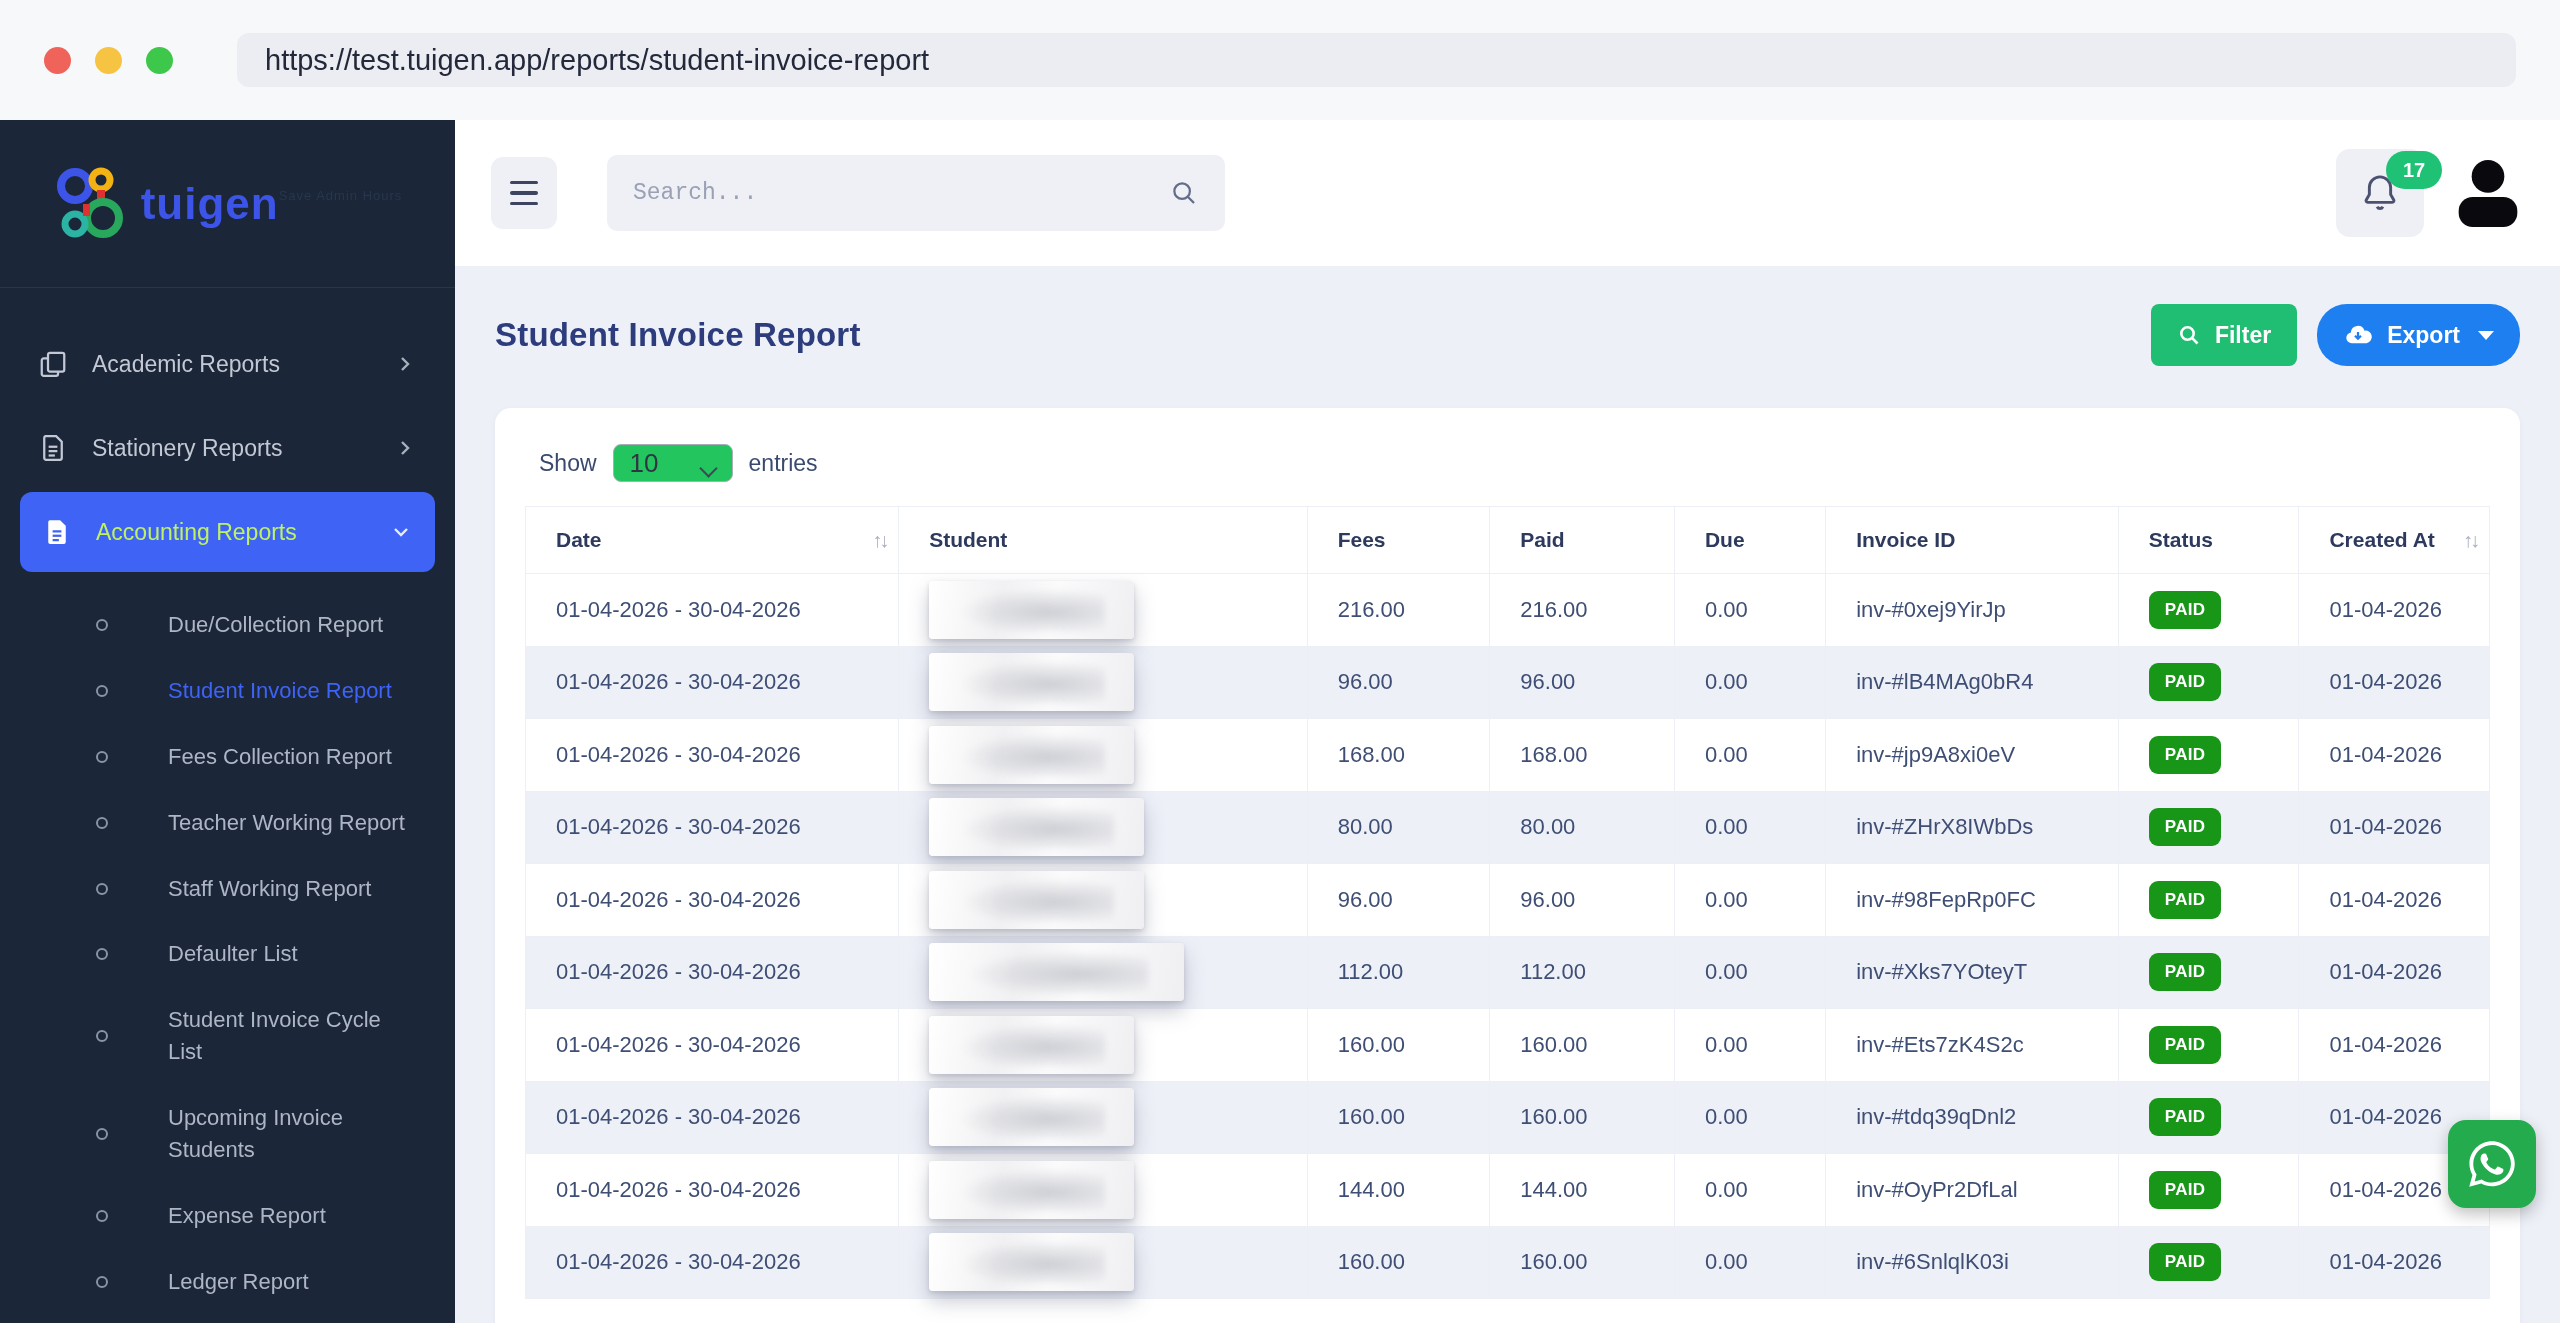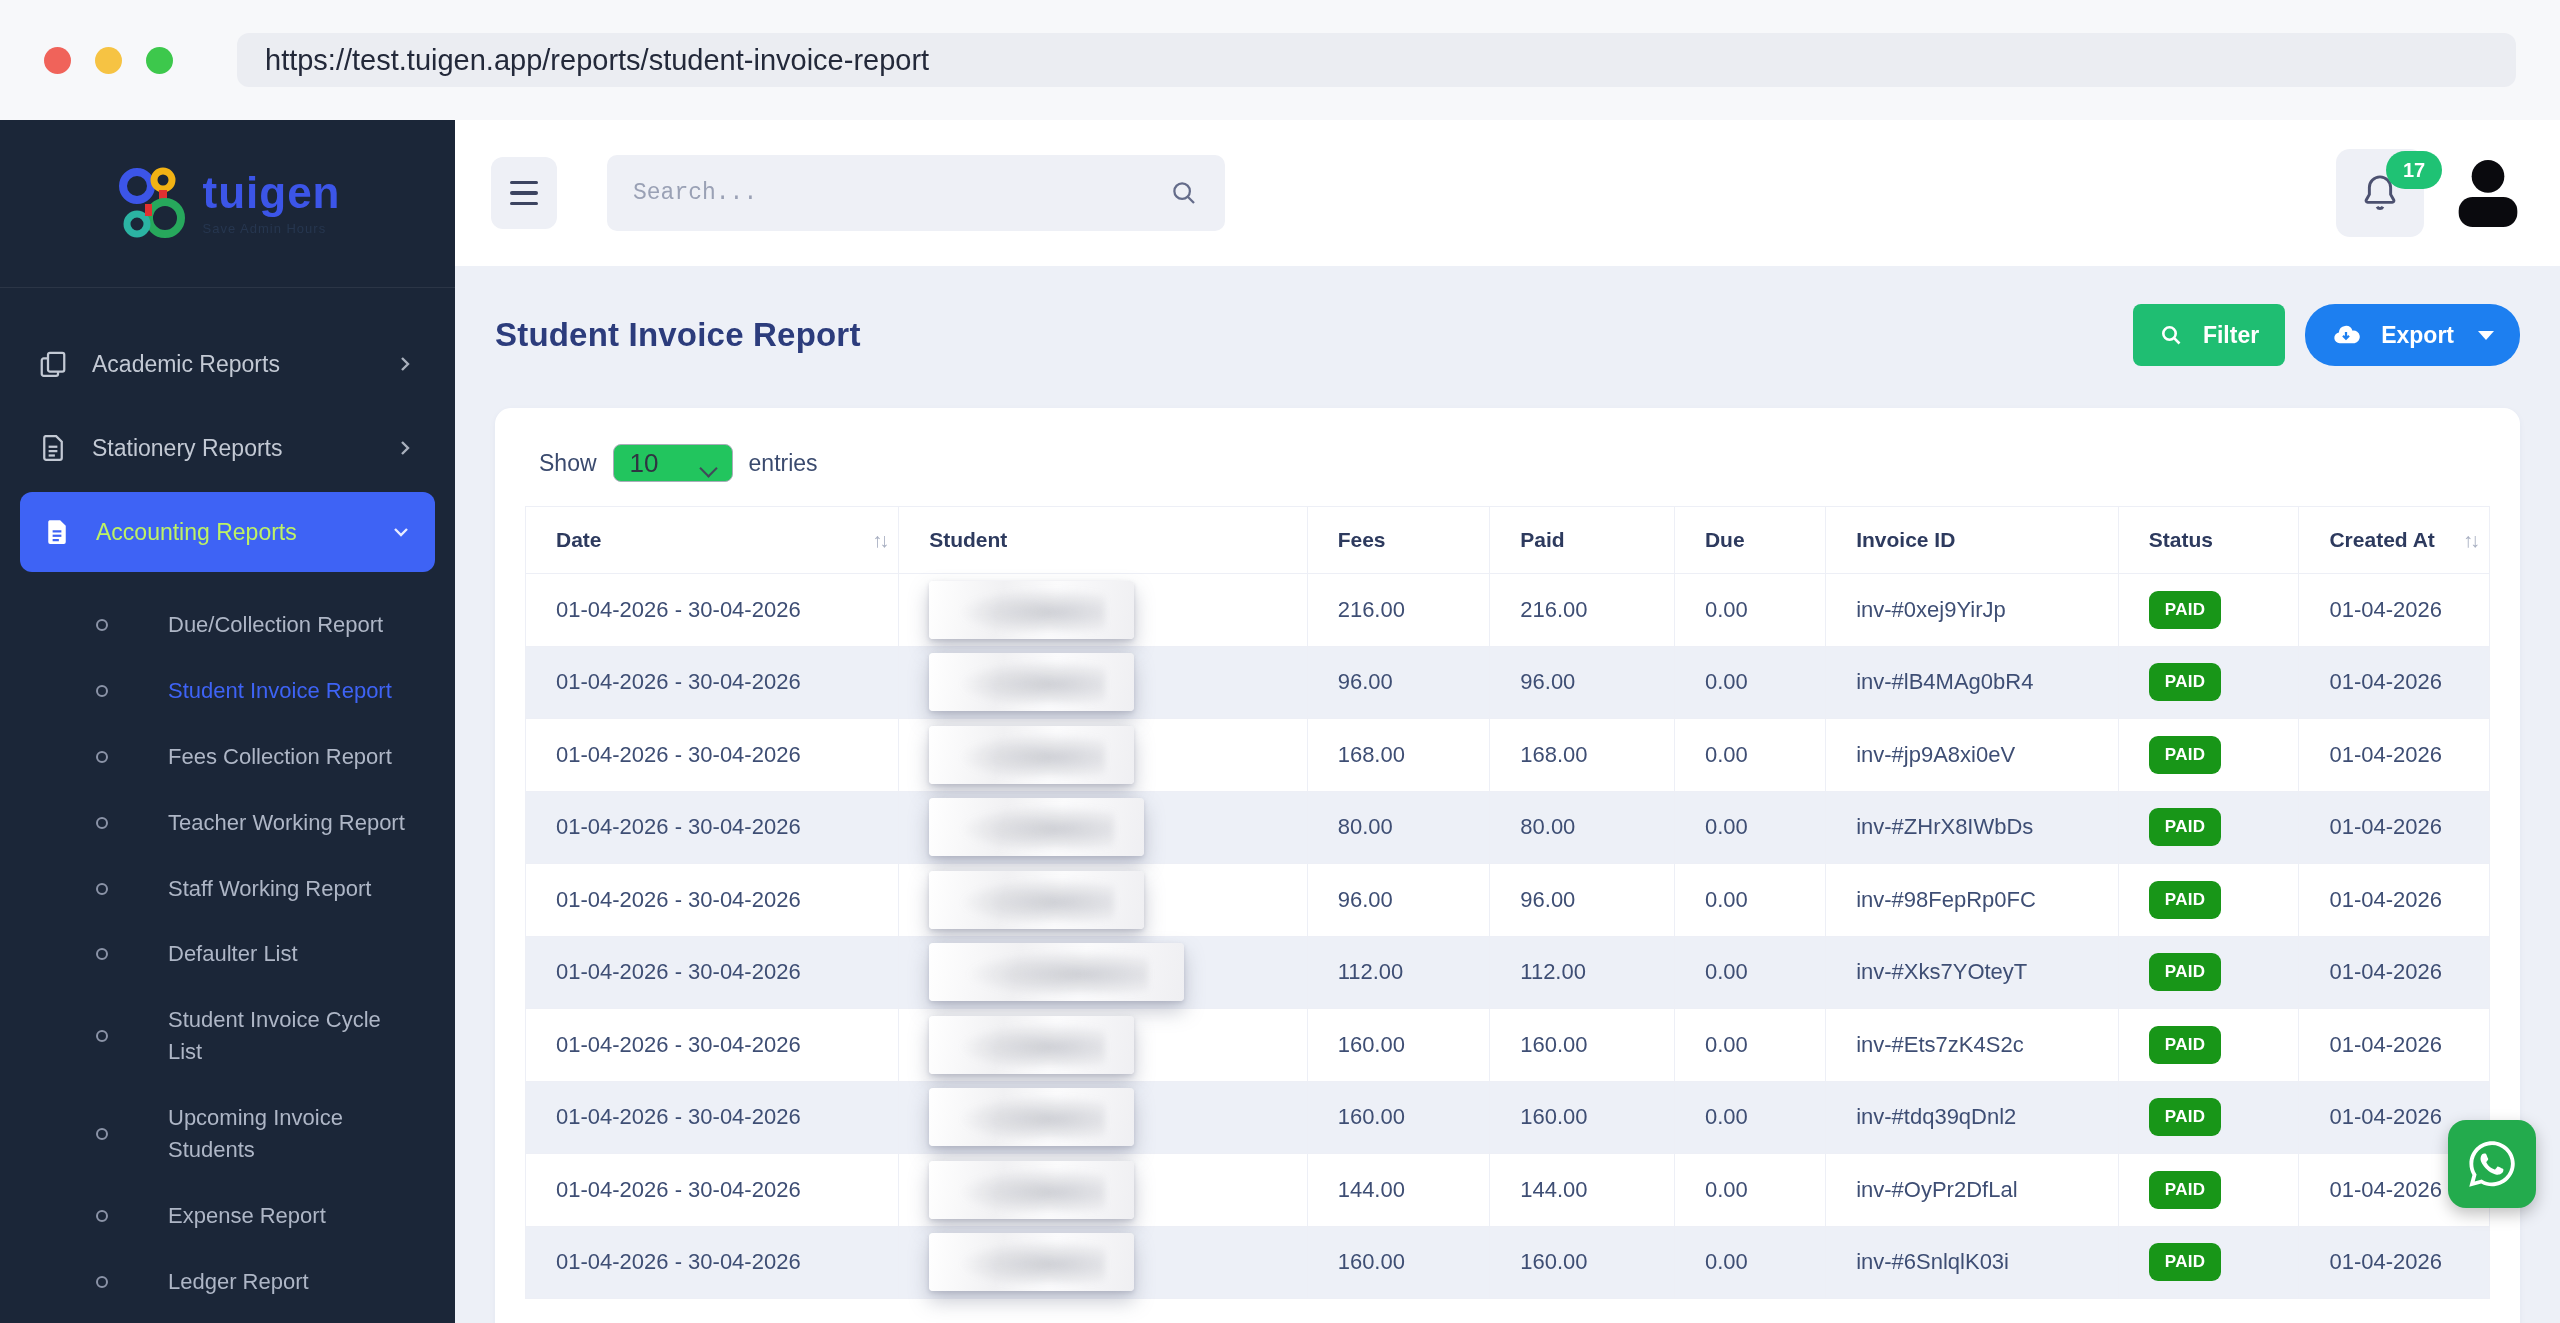--- a/index.html
+++ b/index.html
@@ -17,21 +17,21 @@
   .url-pill { flex:1; margin-left:64px; height:54px; background:#ebedf2; border-radius:12px;
               display:flex; align-items:center; padding:0 28px; font-size:29px; color:#23293a; }
 
   
   .app { display:flex; height:1203px; }
 
   
   .sidebar { width:455px; background:#1b2638; flex:none; overflow:hidden; }
   .logo-wrap { height:168px; display:flex; align-items:center; justify-content:center;
                border-bottom:1px solid rgba(255,255,255,.07); gap:14px; }
-  .logo-text { display:flex; flex-direction:column; }
+  .logo-text { display:flex; flex-direction:row; }
   .logo-name { font-size:44px; font-weight:600; color:#3c55e8; letter-spacing:1px; line-height:1; }
   .logo-tag { font-size:13px; color:#26364f; margin-top:6px; letter-spacing:1px; }
   .nav { padding-top:34px; }
   .nav-item { height:84px; display:flex; align-items:center; padding:0 38px; gap:24px;
               color:#c3c9d4; font-size:23px; cursor:pointer; }
   .nav-item .nav-ic { width:30px; height:30px; flex:none; }
   .nav-item .grow { flex:1; }
   .nav-item .chev { width:24px; height:24px; color:#a9b0bd; flex:none; }
   .nav-item.active { background:#3e63f5; margin:2px 20px; padding:0 22px; height:80px;
                      border-radius:12px; color:#bef264; }
@@ -61,21 +61,21 @@
            border-radius:19px; background:#1fc274; color:#fff; font-size:20px; font-weight:bold;
            display:flex; align-items:center; justify-content:center; }
   .avatar-btn { width:80px; height:88px; border:none; background:transparent; display:flex;
                 align-items:center; justify-content:center; cursor:pointer; }
 
   .content { padding:0 40px; flex:1; min-height:0; }
   .page-head { display:flex; align-items:center; margin-top:38px; }
   .page-title { font-size:33px; font-weight:bold; color:#2c3c7c; letter-spacing:.2px; }
   .actions { margin-left:auto; display:flex; gap:20px; }
   .btn { height:62px; border:none; border-radius:8px; color:#fff; font-size:23px; font-weight:600;
-         font-family:inherit; display:flex; align-items:center; gap:20px; padding:0 26px; cursor:pointer; }
+         font-family:inherit; display:flex; align-items:center; gap:14px; padding:0 26px; cursor:pointer; }
   .btn-filter { background:#1fbe72; }
   .btn-export { background:#1d7ff0;border-radius:30px; }
   .caret { width:0; height:0; border-left:8px solid transparent; border-right:8px solid transparent;
            border-top:9px solid #fff; margin-left:4px; }
 
   
   .card { margin-top:42px; background:#fff; border-radius:16px 16px 0 0; padding:36px 30px 0;
           min-height:960px; box-shadow:0 2px 6px rgba(40,60,120,.05); }
   .controls { display:flex; align-items:center; gap:16px; font-size:23px; color:#3a4a6e; padding-left:14px; }
   .select-wrap { position:relative; }

